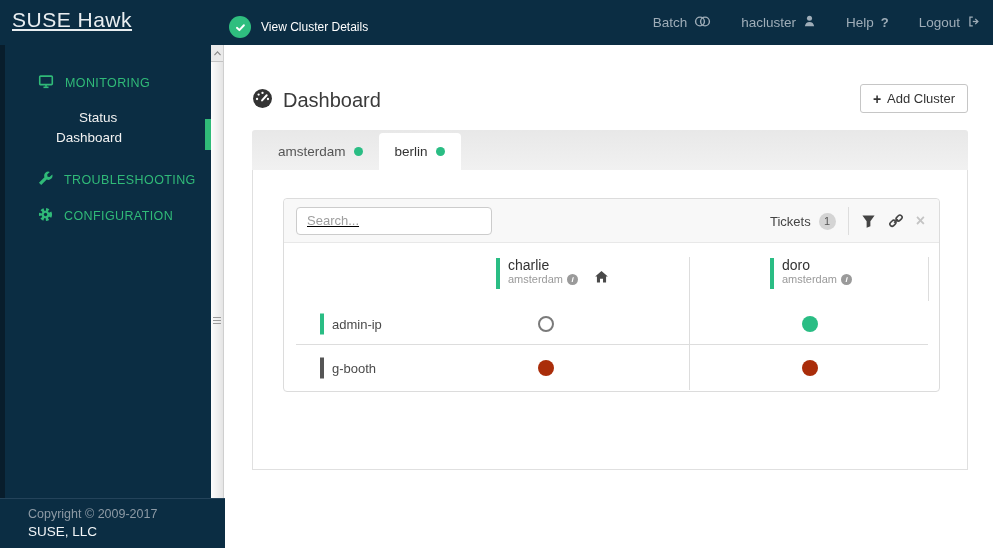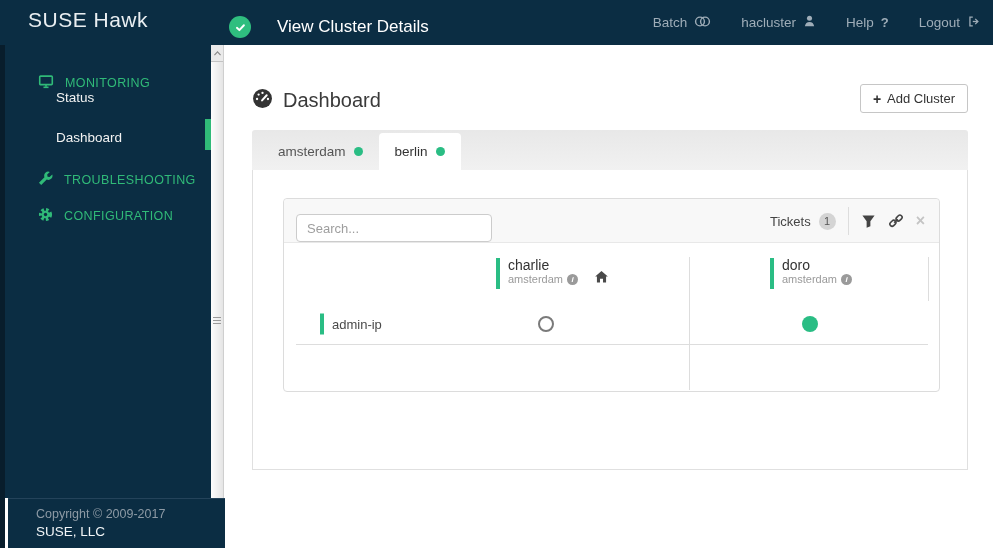--- a/index.html
+++ b/index.html
@@ -2,55 +2,55 @@
 <html><head>
 <meta charset="utf-8">
 <style>
   * { margin:0; padding:0; box-sizing:border-box; }
   html,body { width:993px; height:548px; overflow:hidden; background:#fff;
               font-family:"Liberation Sans", sans-serif; }
   .stage { position:relative; width:993px; height:548px; }
 
   
   .navbar { position:absolute; left:0; top:0; width:993px; height:45px; background:#0b2d43; }
-  .brand { position:absolute; left:28px; top:8px; font-size:21px; font-weight:400;
-           color:#e9eef1; letter-spacing:.5px; }
+  .brand { position:absolute; left:12px; top:8px; font-size:21px; font-weight:400;
+           color:#e9eef1; letter-spacing:.5px;text-decoration:underline; }
   .cluster-link { position:absolute; left:229px; top:0; height:54px; display:flex;
-                  align-items:center; gap:26px; color:#fff; font-size:17px; cursor:pointer; }
+                  align-items:center; gap:10px; color:#fff; font-size:12px; cursor:pointer; }
   .check-badge { width:22px; height:22px; border-radius:50%; background:#2fbe7f;
                  display:flex; align-items:center; justify-content:center; }
   .nav-right { position:absolute; right:12px; top:0; height:45px; display:flex;
                align-items:center; gap:30px; color:#9fadb8; font-size:13.5px; }
   .nav-item { display:flex; align-items:center; gap:7px; cursor:pointer; }
   .q-glyph { font-weight:700; font-size:13px; }
 
   
   .sidebar { position:absolute; left:0; top:45px; width:211px; height:453px; background:#0b2d43; }
   .left-edge { position:absolute; left:0; top:45px; width:5px; height:503px; background:#081d2c; }
   .side-section { position:absolute; left:38px; display:flex; align-items:center; gap:11px;
                   color:#30ba78; font-size:12.5px; font-weight:500; letter-spacing:.4px; cursor:pointer; }
   .side-item { position:absolute; left:56px; color:#f2f2f2; font-size:13.5px; cursor:pointer; }
   .sec-monitoring { top:29px; }
-  .item-status { top:45px; }
+  .item-status { top:65px;margin-left:23px; }
   .item-dashboard { top:85px; }
   .sec-troubleshooting { top:126px; }
   .sec-configuration { top:162px; }
   .active-bar { position:absolute; right:0; top:74px; width:6px; height:31px; background:#30ba78; }
 
   
   .splitter { position:absolute; left:211px; top:45px; width:13px; height:453px;
               background:linear-gradient(to right,#fdfdfd,#e5e5e5);
               border-right:1px solid #cfcfcf; cursor:col-resize; }
   .split-btn { height:17px; background:#eaeaea; border-bottom:1px solid #c3c3c3;
                display:flex; align-items:center; justify-content:center; cursor:pointer; }
   .split-grip { position:absolute; left:2px; top:270px; width:8px; }
   .split-grip i { display:block; height:1px; background:#9a9a9a; margin:2px 0; }
 
   
-  .side-footer { position:absolute; left:8px; top:498px; width:225px; height:50px;
+  .side-footer { position:absolute; left:0; top:498px; width:225px; height:50px;
                  background:#0b2d43; border-top:1px solid #24435a; padding:8px 0 0 28px; }
   .copyright { color:#8d9aa5; font-size:12.5px; }
   .company { color:#f2f5f7; font-size:13.5px; margin-top:3px; }
 
   
   .main { position:absolute; left:225px; top:45px; width:768px; height:503px; background:#fff; }
   .page-header { position:absolute; left:27px; top:43px; display:flex; align-items:center; gap:10px; }
   .page-title { font-size:20px; color:#3a3a3a; font-weight:500; }
   .add-cluster-btn { position:absolute; top:39px; right:25px; height:29px; padding:0 12px;
                      background:#fff; border:1px solid #c6c6c6; border-radius:3px;
@@ -70,21 +70,21 @@
   .caret-down { width:0; height:0; border-left:4px solid transparent; border-right:4px solid transparent;
                 border-top:4px solid #333; margin-top:2px; }
   .card-body { position:relative; height:300px; background:#fff;
                border:1px solid #e0e0e0; border-top:none; }
 
   
   .panel { position:absolute; left:30px; right:27px; top:28px; height:194px;
            border:1px solid #dcdcdc; border-radius:4px; background:#fff; }
   .panel-toolbar { position:relative; height:44px; background:#f8f8f8;
                    border-bottom:1px solid #e8e8e8; border-radius:4px 4px 0 0;
-                   display:flex; align-items:flex-end; }
+                   display:flex; align-items:center;text-decoration:underline; }
   .search-input { margin-left:12px; width:196px; height:28px; border:1px solid #ccc;
                   border-radius:4px; padding:0 10px; font-size:13px; color:#555; outline:none;
                   font-family:"Liberation Sans", sans-serif; }
   .search-input::placeholder { color:#9e9e9e; }
   .toolbar-right { position:absolute; right:14px; top:0; height:44px; display:flex;
                    align-items:center; gap:12px; }
   .tickets-group { display:flex; align-items:center; gap:8px; }
   .tickets-label { font-size:13px; color:#444; }
   .count-badge { width:17px; height:17px; border-radius:50%; background:#d4d4d4; color:#555;
                  font-size:11px; display:flex; align-items:center; justify-content:center; }
@@ -330,20 +330,28 @@
               <div class="row-name">
                 <span class="name-bar" data-bar="green"></span>
                 <span>admin-ip</span>
               </div>
               <span class="status-dot d0" data-status="empty"></span>
               <span class="status-dot d1" data-status="ok"></span>
             </div>
 
             <div class="row-sep"></div>
 
+            <div class="row row2">
+              <div class="row-name">
+                <span class="name-bar" data-bar="gray"></span>
+                <span>g-booth</span>
+              </div>
+              <span class="status-dot d0" data-status="error"></span>
+              <span class="status-dot d1" data-status="error"></span>
+            </div>
           </div>
 
         </div>
       </div>
     </div>
 
   </div>
 </div>
 
 </body></html>

